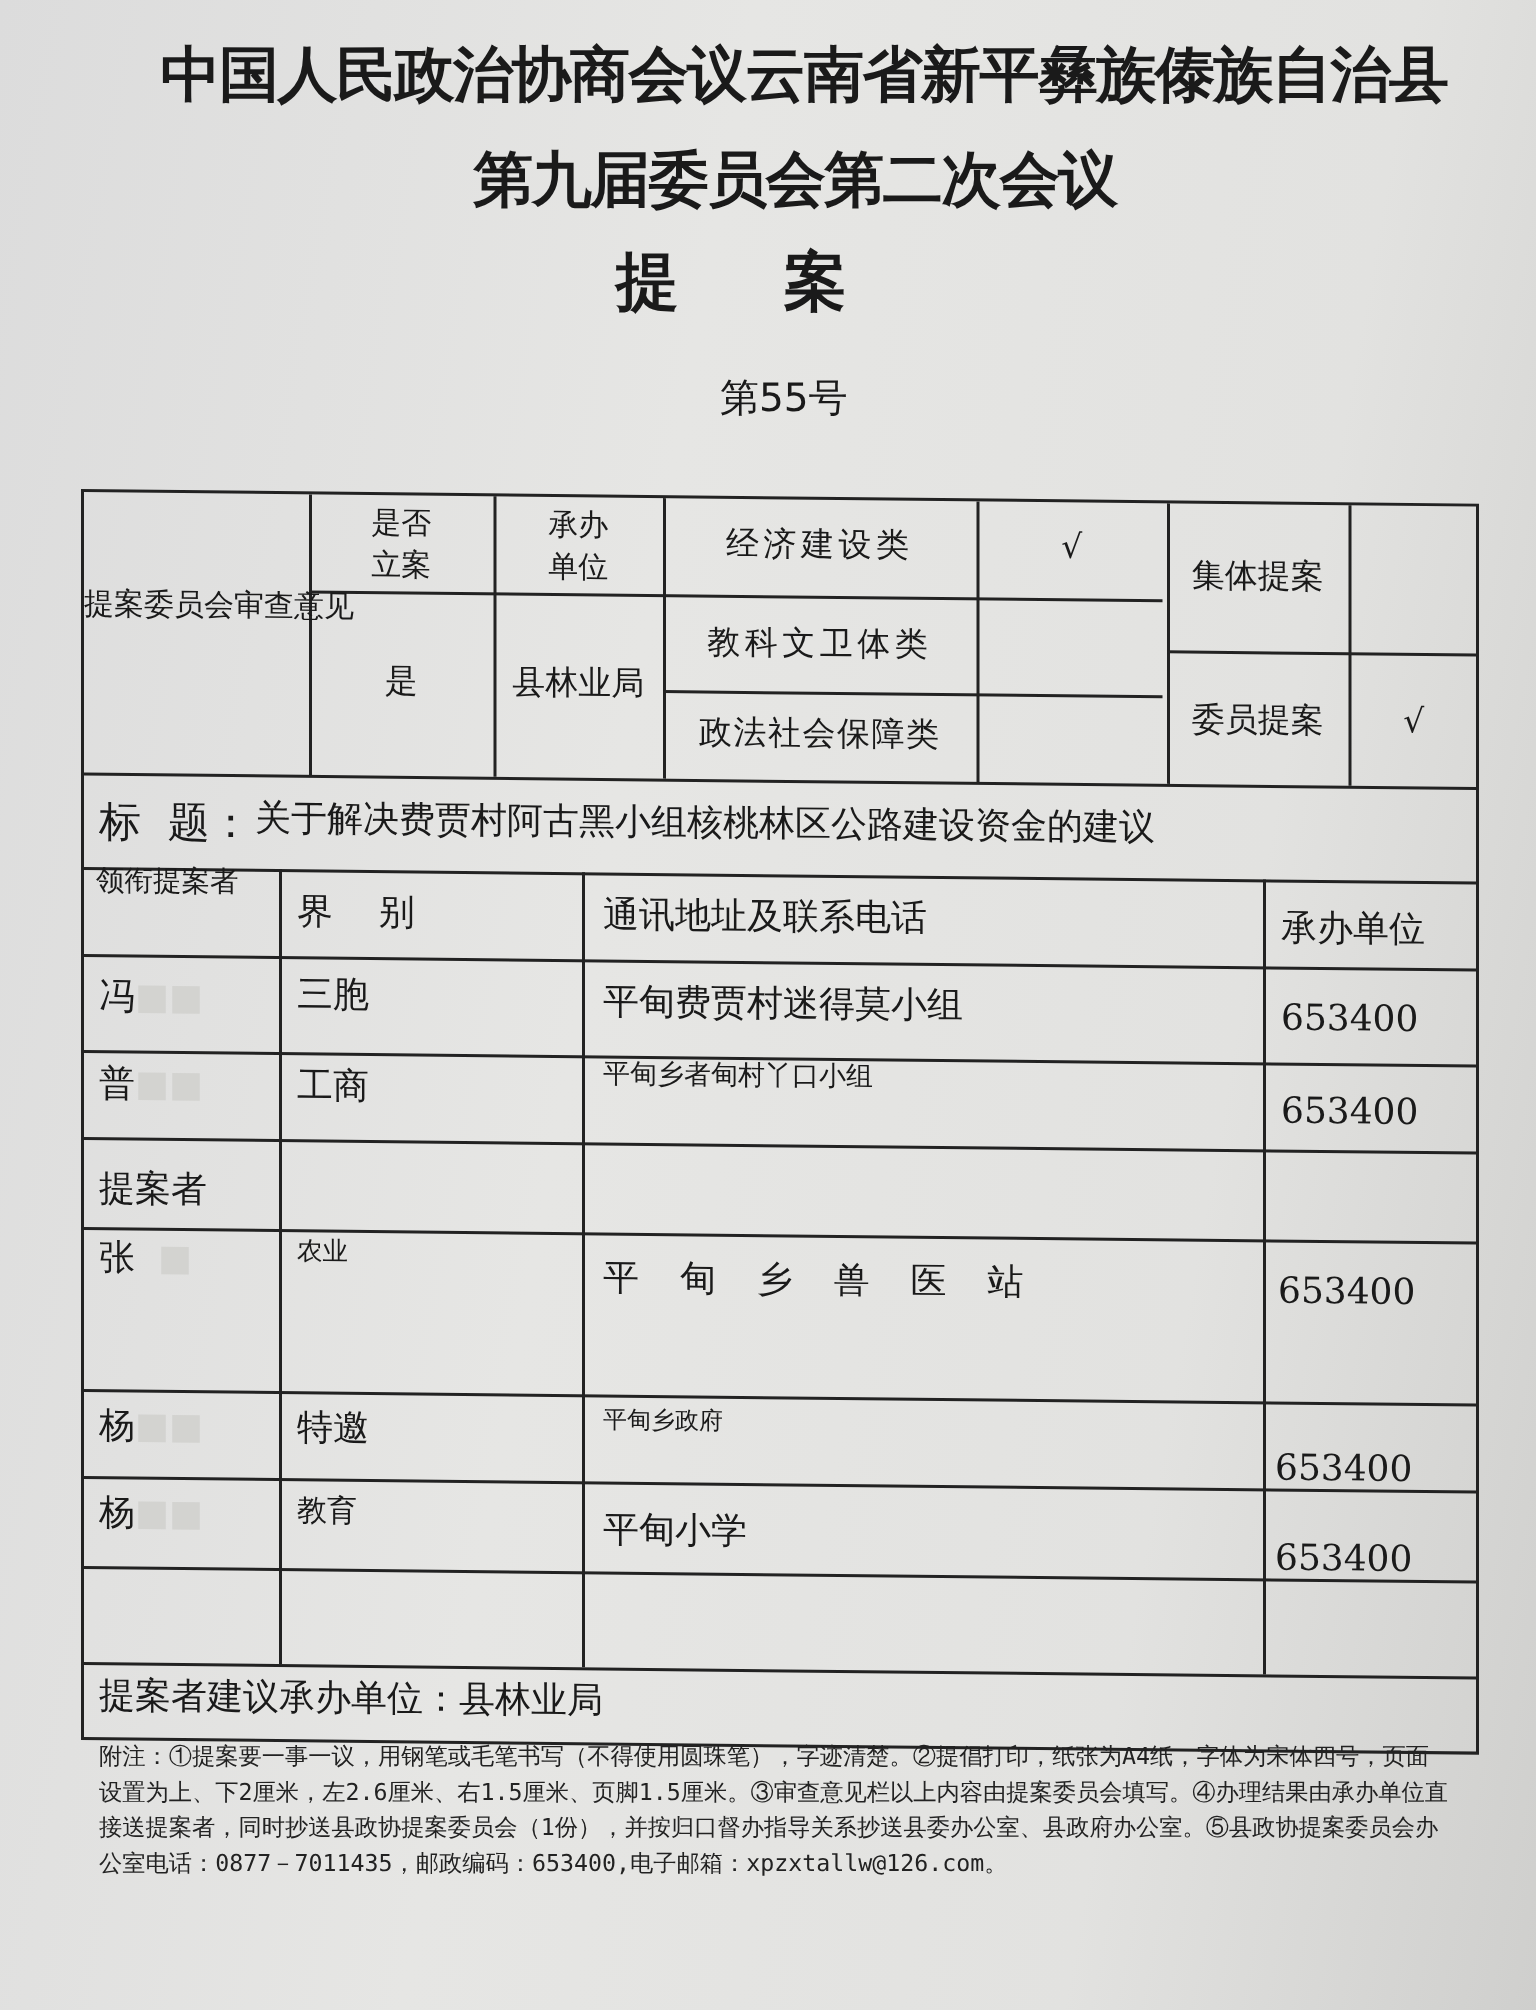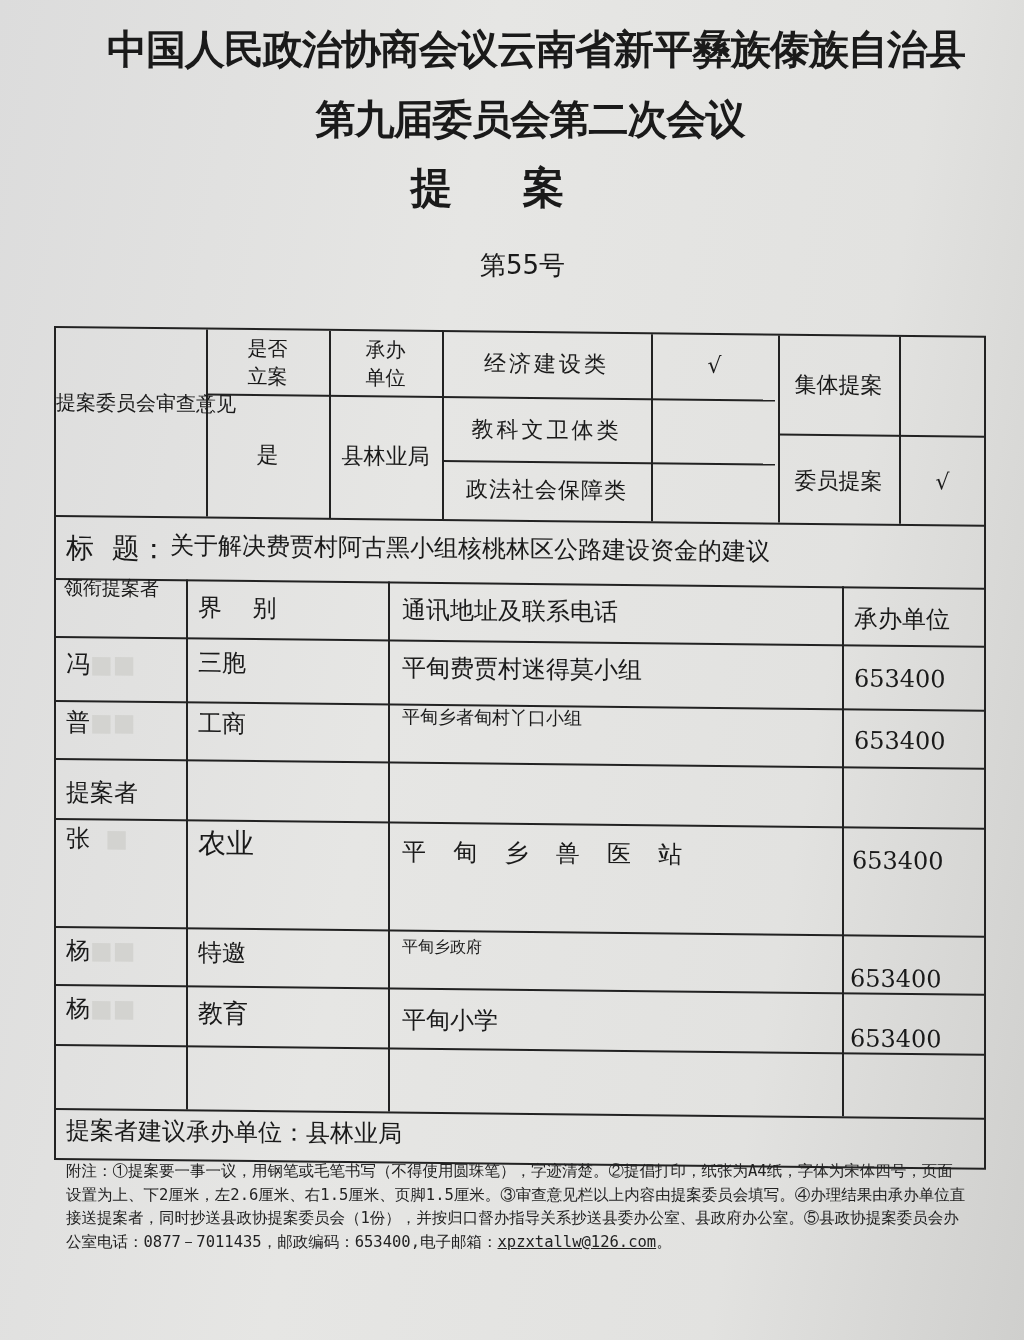--- a/index.html
+++ b/index.html
@@ -40,21 +40,21 @@
       position: absolute; font-size: 22px; line-height: 1.4; white-space: nowrap;
     }
     .center { text-align: center; }
     .faded { color: #d3d3d0; }
     .small { font-size: 18px; }
     .note {
       position: absolute; left: 66px; top: 1160px; width: 900px;
       font-family: "DejaVu Sans Mono", monospace; font-size: 15.5px; line-height: 23.5px;
       color: #222;
     }
-    .note .email { text-decoration: underline; }
+    .note .email { }
   </style>
 </head>
 <body>
 
 <div class="title1">中国人民政治协商会议云南省新平彝族傣族自治县</div>
 <div class="title2">第九届委员会第二次会议</div>
 <div class="title3">提案</div>
 <div class="docno">第55号</div>
 
 <div class="form">
@@ -117,31 +117,31 @@
   <div class="cell" style="left:798px; top:326px; font-size:24px;">653400</div>
 
   <div class="cell" style="left:10px; top:378px; font-size:24px;"><span>普</span><span class="faded">■■</span></div>
   <div class="cell" style="left:142px; top:378px; font-size:24px;">工商</div>
   <div class="cell small" style="left:346px; top:372px;">平甸乡者甸村丫口小组</div>
   <div class="cell" style="left:798px; top:388px; font-size:24px;">653400</div>
 
   <div class="cell" style="left:10px; top:436px; font-size:24px;margin-top:12px;">提案者</div>
 
   <div class="cell" style="left:10px; top:494px; font-size:24px;"><span>张</span>&nbsp;&nbsp;<span class="faded">■</span></div>
-  <div class="cell" style="left:142px; top:494px; font-size:28px;text-align:right;">农业</div>
+  <div class="cell" style="left:142px; top:494px; font-size:17px;text-align:right;">农业</div>
   <div class="cell" style="left:346px; top:504px; font-size:24px; white-space:pre; letter-spacing:4px;">平  甸  乡  兽  医  站</div>
   <div class="cell" style="left:796px; top:508px; font-size:24px;">653400</div>
 
   <div class="cell" style="left:10px; top:606px; font-size:24px;"><span>杨</span><span class="faded">■■</span></div>
   <div class="cell" style="left:142px; top:608px; font-size:24px;font-family:Liberation Mono, monospace;">特邀</div>
   <div class="cell" style="left:346px; top:604px; font-size:16px;">平甸乡政府</div>
   <div class="cell" style="left:794px; top:626px; font-size:24px;">653400</div>
 
   <div class="cell" style="left:10px; top:664px; font-size:24px;"><span>杨</span><span class="faded">■■</span></div>
-  <div class="cell" style="left:142px; top:666px; font-size:25px;">教育</div>
+  <div class="cell" style="left:142px; top:666px; font-size:20px;font-family:Liberation Mono, monospace;">教育</div>
   <div class="cell" style="left:346px; top:672px; font-size:24px;">平甸小学</div>
   <div class="cell" style="left:794px; top:686px; font-size:24px;">653400</div>
 
   <div class="cell" style="left:10px; top:786px; font-size:24px;"><span>提案者建议承办单位：</span><span>县林业局</span></div>
 </div>
 
 <div class="note">
   <span>附注：①提案要一事一议，用钢笔或毛笔书写（不得使用圆珠笔），字迹清楚。②提倡打印，纸张为A4纸，字体为宋体四号，页面设置为上、下2厘米，左2.6厘米、右1.5厘米、页脚1.5厘米。③审查意见栏以上内容由提案委员会填写。④办理结果由承办单位直接送提案者，同时抄送县政协提案委员会（1份），并按归口督办指导关系抄送县委办公室、县政府办公室。⑤县政协提案委员会办公室电话：0877－7011435，邮政编码：653400,电子邮箱：</span><span class="email">xpzxtallw@126.com</span><span>。</span>
 </div>
 

